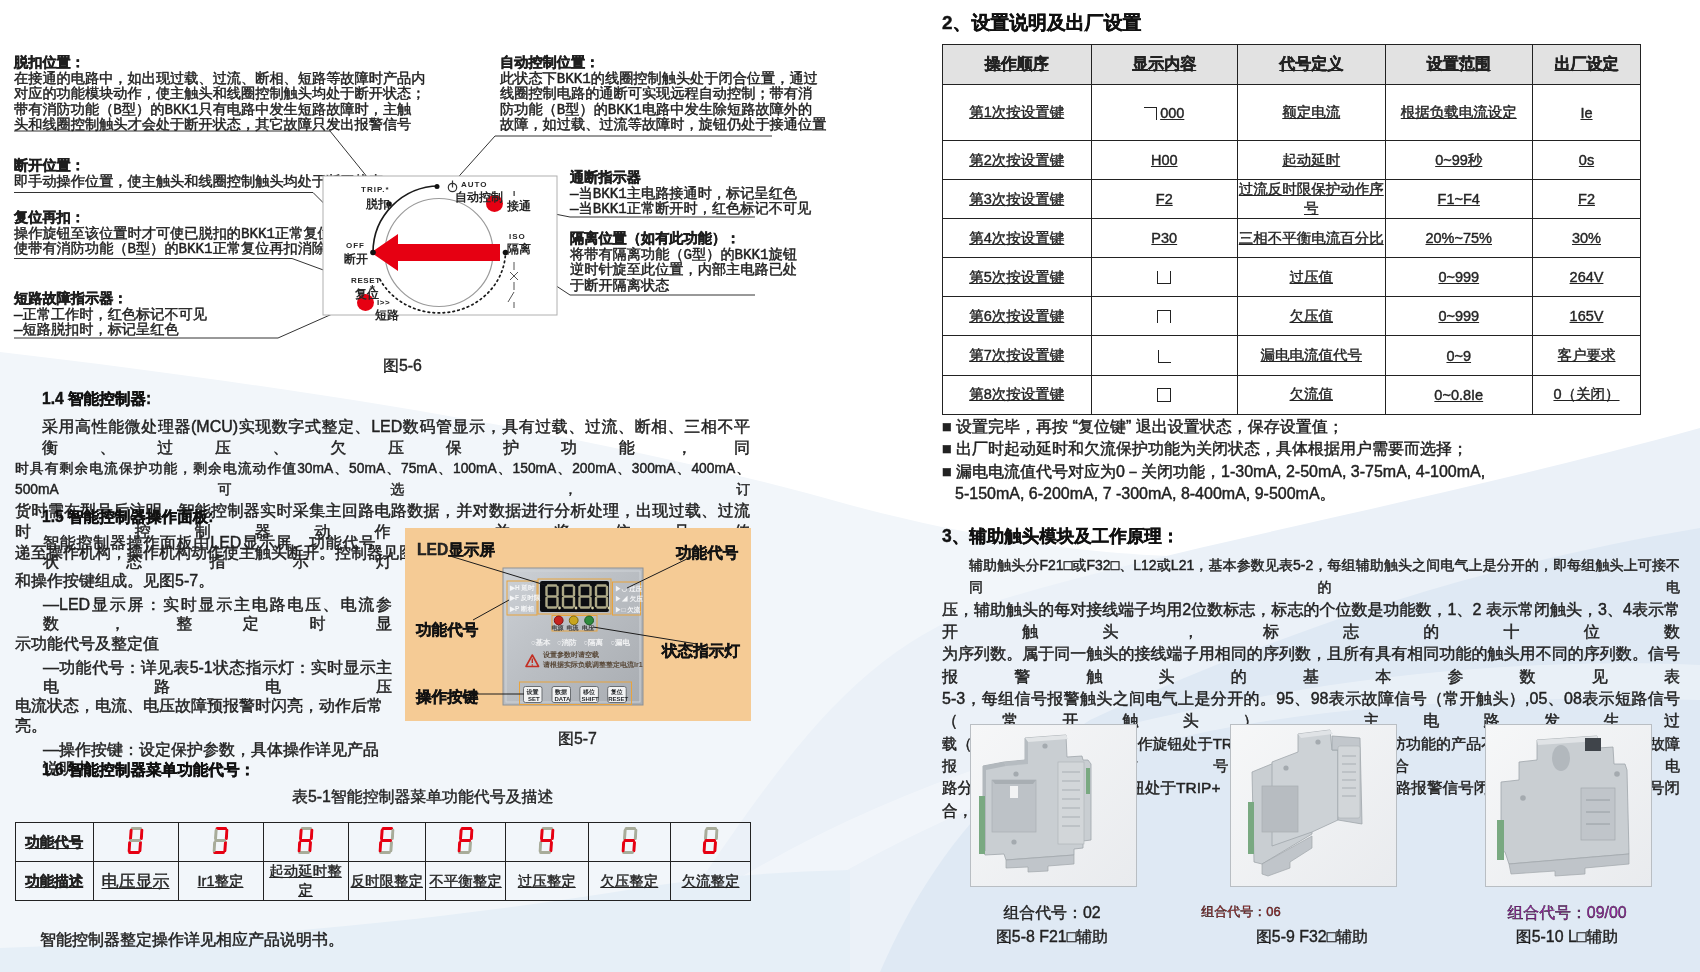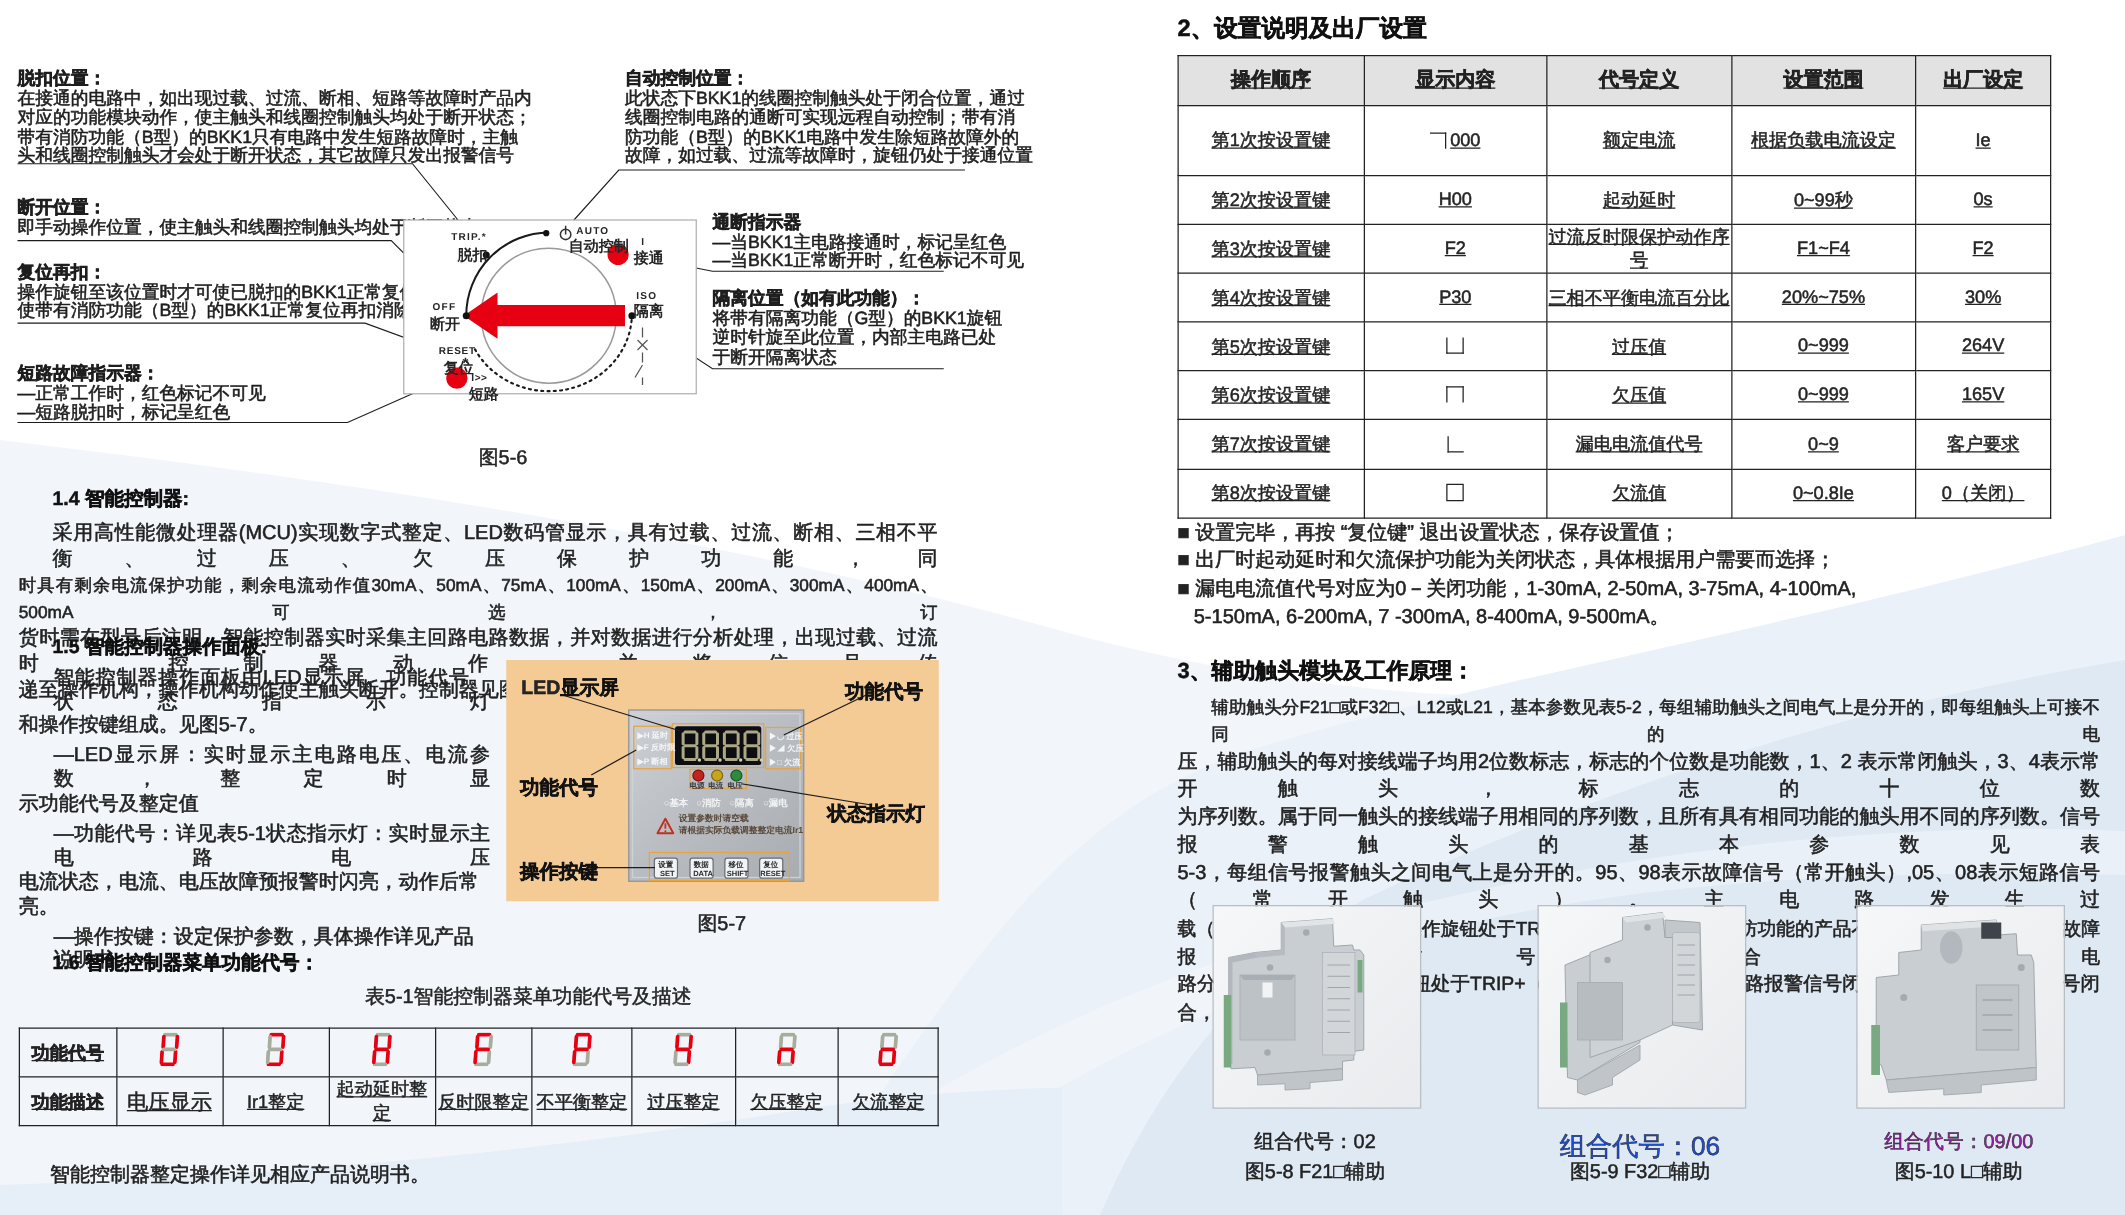--- a/index.html
+++ b/index.html
@@ -1,21 +1,21 @@
 <!DOCTYPE html>
 <html><head>
 <meta charset="utf-8">
 <style>
 html,body{margin:0;padding:0;}
 body{width:1700px;height:972px;position:relative;overflow:hidden;background:#fff;
   font-family:"Liberation Sans",sans-serif;color:#262626;}
 .abs{position:absolute;}
 .nw{white-space:nowrap;}
 .b{font-weight:bold;}
-.c{font-size:14.2px;letter-spacing:0;line-height:15.5px;color:#1e1e1e;-webkit-text-stroke:0.45px #1e1e1e;}
+.c{font-size:14.2px;letter-spacing:0;line-height:15.5px;color:#1e1e1e;font-family:Liberation Mono, monospace;-webkit-text-stroke:0.45px #1e1e1e;}
 .bd{font-size:16px;letter-spacing:0;color:#222;-webkit-text-stroke:0.45px #222;}
 .j{text-align:justify;text-align-last:justify;letter-spacing:0 !important;}
 .h1{font-size:18.9px;font-weight:bold;letter-spacing:0;color:#111;-webkit-text-stroke:0.4px #111;}
 .h2{font-size:15.6px;font-weight:bold;letter-spacing:0;-webkit-text-stroke:0.4px #111;color:#111;-webkit-text-stroke:0.4px #111;}
 table{border-collapse:collapse;text-decoration:underline;}
 </style>
 </head>
 <body>
 
 <svg class="abs" style="left:0;top:0" width="1700" height="972" viewBox="0 0 1700 972">
@@ -500,21 +500,21 @@
         <line x1="112" y1="64" x2="126" y2="64"></line>
         <line x1="112" y1="72" x2="126" y2="72"></line>
       </g>
 <rect x="32" y="62" width="36" height="46" fill="#b7bcc1" stroke="#a8aeb3" stroke-width="0.7"></rect>
 <circle cx="56" cy="44" r="2.6" fill="#a4aaaf"></circle>
       <circle cx="88" cy="18" r="2.6" fill="#a4aaaf"></circle>
 <rect x="18" y="78" width="6" height="52" fill="#79a981"></rect>
 <polygon points="32,140 82,112 82,124 60,138 60,144 38,152 32,150" fill="#c0c5ca" stroke="#a0a6ab" stroke-width="0.7"></polygon>
 </g>
 </svg>
-<div class="abs nw" style="left:1312px;top:903px;transform:translateX(-50%);font-size:21px;letter-spacing:0;color:#1d4ed8;-webkit-text-stroke:0.4px #222">组合代号：06</div>
+<div class="abs nw" style="left:1241px;top:903px;transform:translateX(-50%);font-size:13px;letter-spacing:0;color:#b91c1c;-webkit-text-stroke:0.4px #222">组合代号：06</div>
 <div class="abs nw" style="left:1312px;top:927px;transform:translateX(-50%);font-size:15.9px;letter-spacing:0;color:#222;-webkit-text-stroke:0.4px #222">图5-9   F32□辅助</div>
 <div class="abs" style="left:1485px;top:724px;width:165px;height:161px;background:linear-gradient(135deg,#f6f7f8,#e9ebee);border:1px solid #b9bec3"></div>
 <svg class="abs" style="left:1485px;top:724px" width="165" height="161" viewBox="0 0 165 161">
 <g>
 <polygon points="16,58 34,56 34,38 52,36 52,16 112,12 113,24 128,23 129,40 140,40 142,46 144,130 24,140 20,128 16,126" fill="#c9ced2" stroke="#a0a6ab" stroke-width="0.8"></polygon>
 <polygon points="52,16 112,12 113,17 53,21" fill="#e0e3e6"></polygon>
 <ellipse cx="76" cy="34" rx="9" ry="13" fill="#b2b8bd"></ellipse>
 <rect x="100" y="14" width="16" height="13" fill="#3f444a"></rect>
 <rect x="96" y="64" width="34" height="52" fill="#c0c5ca" stroke="#a3a9ae" stroke-width="0.7"></rect>
 <g stroke="#8e959b" stroke-width="0.8">

